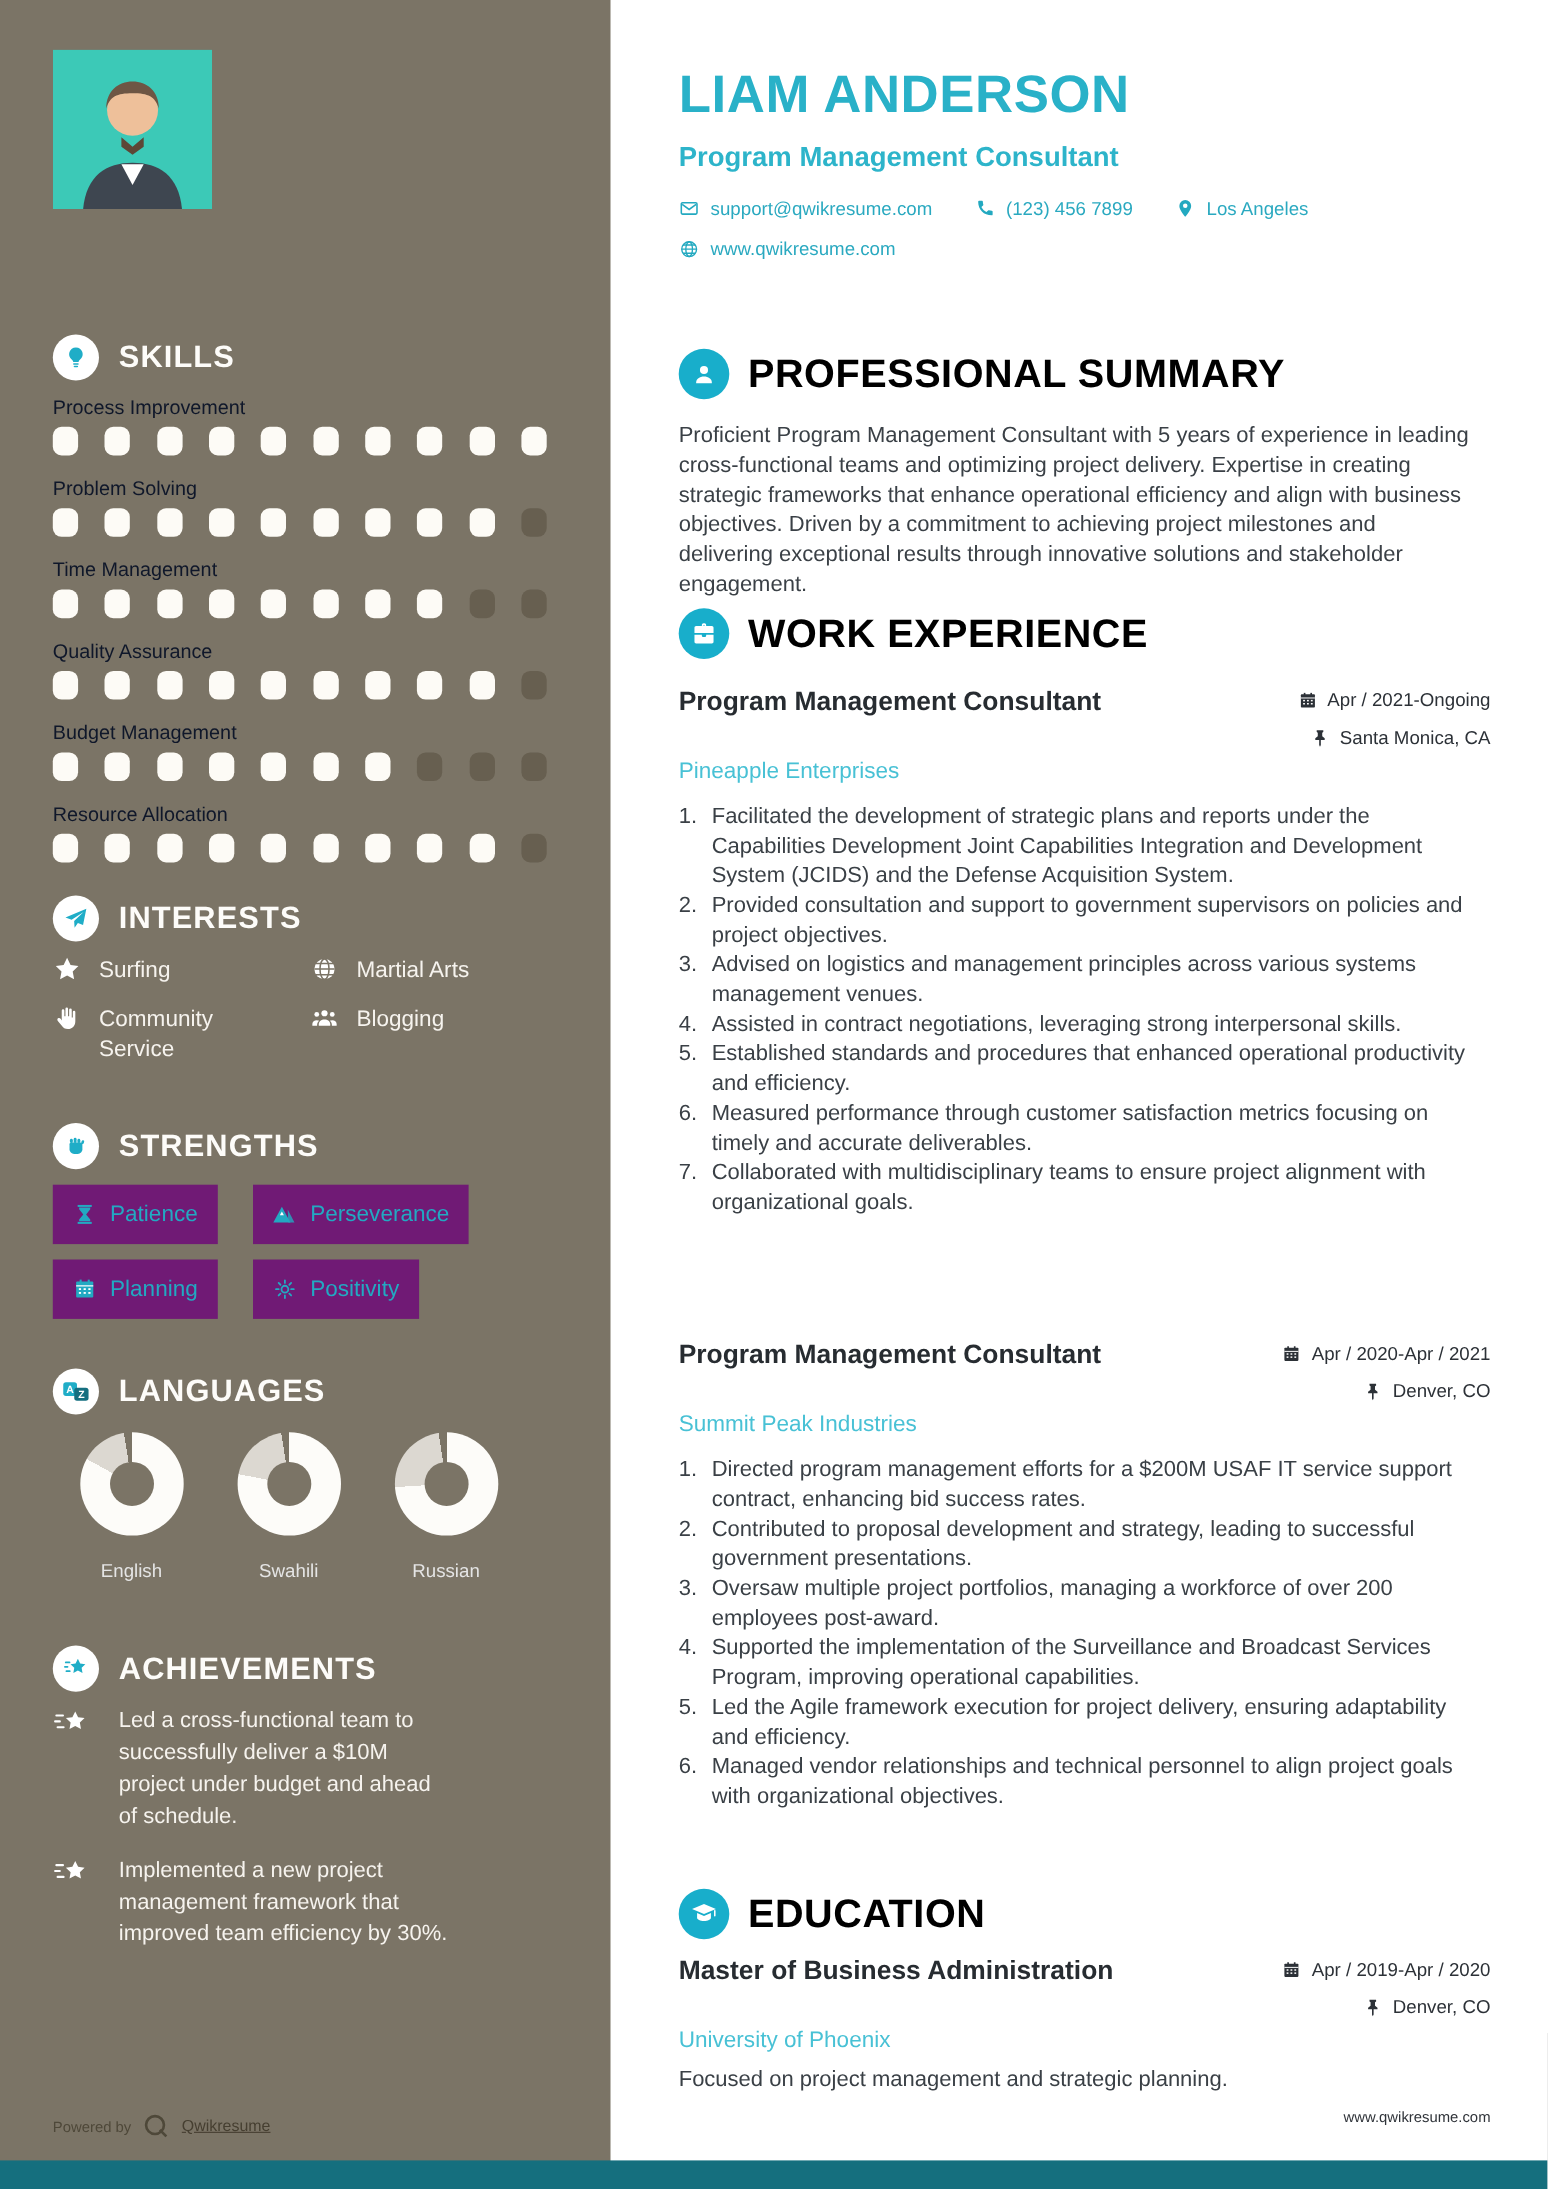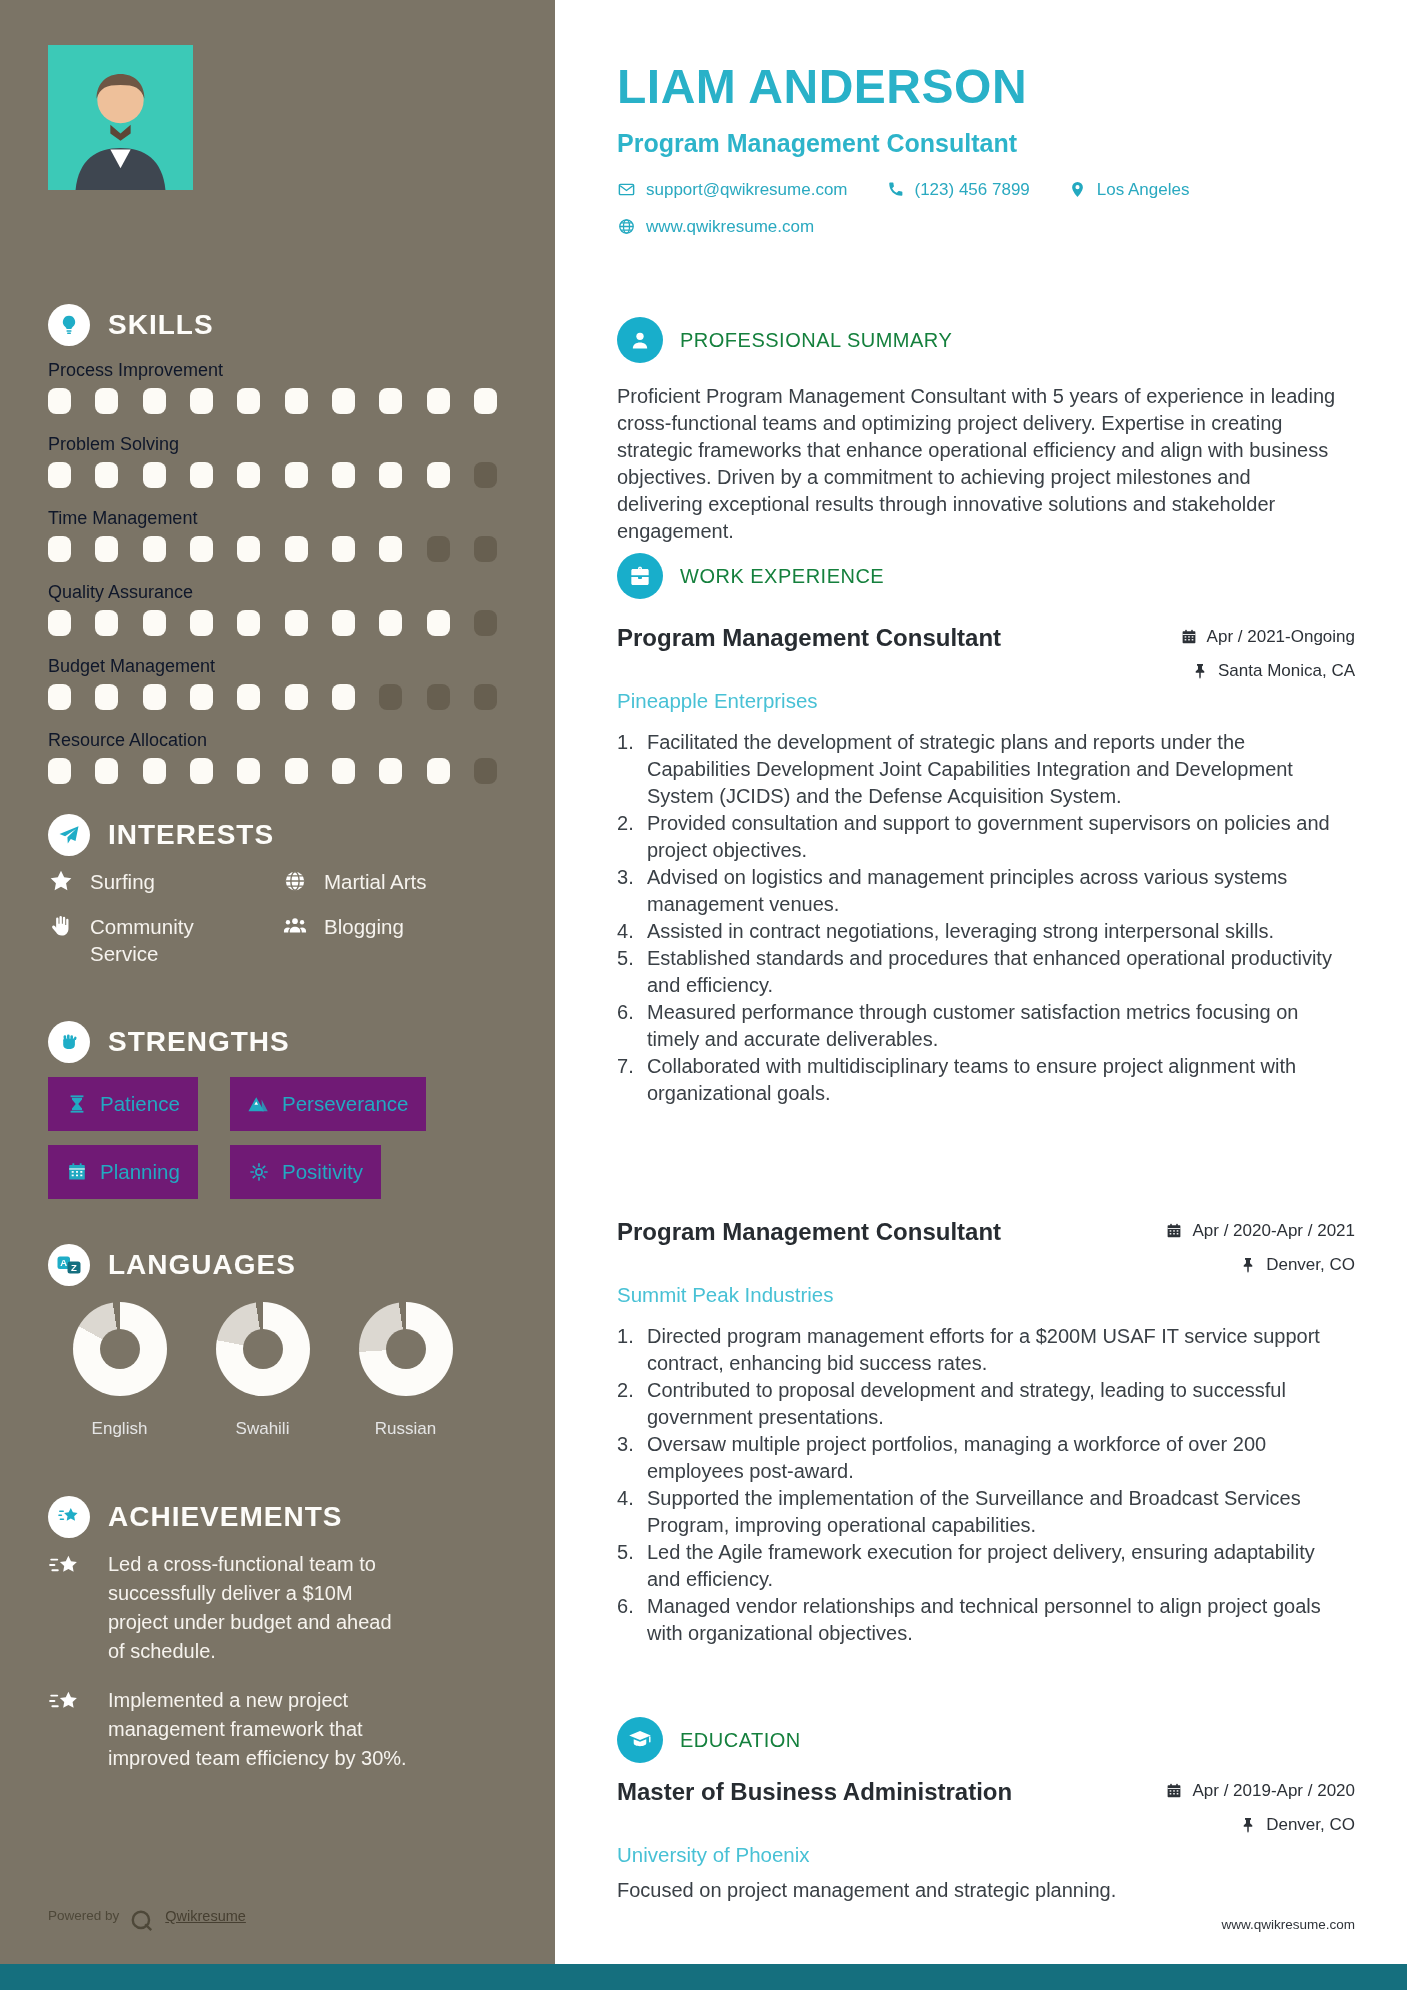--- a/index.html
+++ b/index.html
@@ -35,36 +35,36 @@
   .langs{display:flex;margin-top:16px;}
   .lang{width:143px;display:flex;flex-direction:column;align-items:center;}
   .donut{width:94px;height:94px;border-radius:50%;position:relative;}
   .donut::after{content:"";position:absolute;inset:27px;border-radius:50%;background:#7b7466;}
   .lang-label{margin-top:20px;font-size:17px;line-height:26px;color:#e5e5e5;}
   .ach-sec{margin-top:54px;}
   .ach-list{margin-top:10px;}
   .ach-item{display:flex;gap:26px;margin-bottom:20px;align-items:flex-start;}
   .ach-item .ico{flex:0 0 auto;width:34px;height:28px;margin-top:2px;}
   .ach-text{font-size:20px;line-height:29px;color:#f6f3ee;max-width:305px;}
-  .side-footer{position:absolute;left:48px;bottom:56px;display:flex;align-items:flex-start;gap:10px;margin-top:32px;}
+  .side-footer{position:absolute;left:48px;bottom:44px;display:flex;align-items:center;gap:10px;margin-top:32px;}
   .powered{font-size:13.5px;color:#4e4839;}
   .brand{font-size:14.5px;color:#463f31;text-decoration:underline;cursor:pointer;}
   
   .main{position:absolute;left:555px;top:0;right:0;bottom:0;box-sizing:border-box;
         padding:60px 52px 0 62px;}
   .name{margin:0;font-size:48px;line-height:54px;font-weight:800;letter-spacing:.5px;color:#29b1c8;}
   .role{margin:14px 0 0;font-size:25px;line-height:31px;font-weight:600;color:#2db4ca;}
   .contact{margin-top:20px;display:flex;flex-wrap:wrap;gap:16px 38px;max-width:660px;}
   .c-item{display:flex;align-items:center;gap:10px;font-size:17px;color:#2aa9c0;line-height:21px;}
   .c-item .ico{width:19px;height:19px;flex:0 0 auto;}
   .m-sec{margin-top:0;}
   .m-head{display:flex;align-items:center;gap:17px;margin-bottom:24px;}
   .m-head .circ{width:46px;height:46px;border-radius:50%;background:#18aecb;flex:0 0 auto;
                 display:flex;align-items:center;justify-content:center;}
-  .m-head h2{margin:0;font-size:20px;font-weight:400;letter-spacing:.5px;color:#15803d;}
+  .m-head h2{margin:0;font-size:36px;font-weight:700;letter-spacing:.5px;color:#000000;}
   .summary-sec{margin-top:80px;}
   .summary-sec .m-head{margin-bottom:20px;}
   .body-text{font-size:20px;line-height:27px;color:#3a4046;max-width:720px;margin:0;}
   .exp-sec{margin-top:8px;}
   .job{margin-top:0;}
   .job + .job{margin-top:110px;}
   .job-top{display:flex;justify-content:space-between;align-items:flex-start;}
   .job-title{margin:0;font-size:24px;line-height:30px;font-weight:700;color:#272c31;}
   .job-meta{display:flex;flex-direction:column;gap:14px;align-items:flex-end;padding-top:4px;}
   .meta-line{display:flex;align-items:center;gap:9px;font-size:17px;color:#2c3137;white-space:nowrap;justify-content:space-between;}

